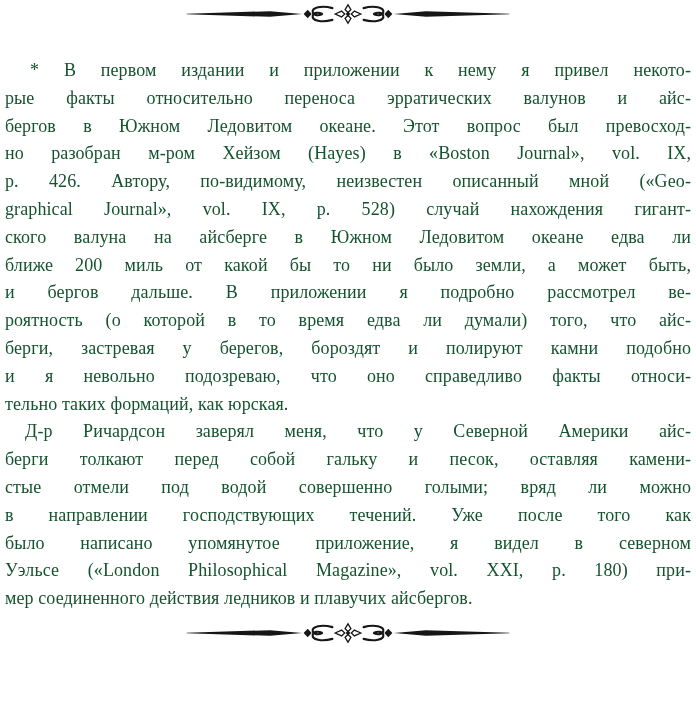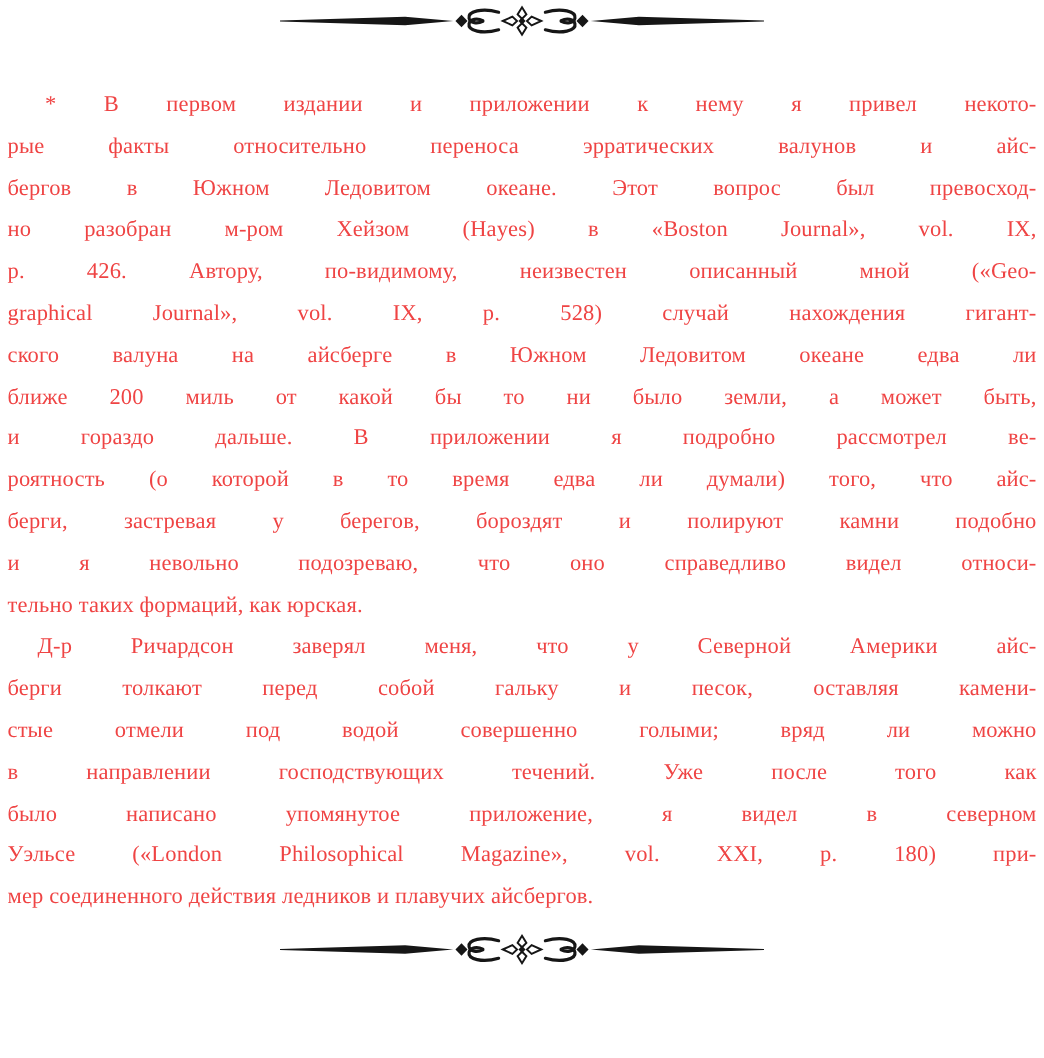--- a/index.html
+++ b/index.html
@@ -17,23 +17,23 @@
   }
   .divider-row {
     display: flex;
     justify-content: center;
     width: 100%;
   }
   .divider-top { padding-top: 3px; }
   .divider-bottom { margin-top: 9px; }
   .textblock {
     margin: 32px 5px 0 5px;
-    font-size: 15px;
+    font-size: 18px;
     line-height: 27.8px;
-    color: #ef4444;
+    color: #14532d;
     letter-spacing: 0.1px;
   }
   .para { margin: 0; }
   .line {
     text-align: justify;
     text-align-last: justify;
     -moz-text-align-last: justify;
     white-space: normal;
   }
   .line.last-line {
@@ -84,24 +84,24 @@
   <div class="textblock">
     <div class="para">
       <div class="line first-p1">* В первом издании и приложении к нему я привел некото-</div>
       <div class="line">рые факты относительно переноса эрратических валунов и айс-</div>
       <div class="line">бергов в Южном Ледовитом океане. Этот вопрос был превосход-</div>
       <div class="line">но разобран м-ром Хейзом (Hayes) в «Boston Journal», vol. IX,</div>
       <div class="line">p. 426. Автору, по-видимому, неизвестен описанный мной («Geo-</div>
       <div class="line">graphical Journal», vol. IX, p. 528) случай нахождения гигант-</div>
       <div class="line">ского валуна на айсберге в Южном Ледовитом океане едва ли</div>
       <div class="line">ближе 200 миль от какой бы то ни было земли, а может быть,</div>
-      <div class="line">и гораздо дальше. В приложении я подробно рассмотрел ве-</div>
+      <div class="line">и бергов дальше. В приложении я подробно рассмотрел ве-</div>
       <div class="line">роятность (о которой в то время едва ли думали) того, что айс-</div>
       <div class="line">берги, застревая у берегов, бороздят и полируют камни подобно</div>
-      <div class="line">и я невольно подозреваю, что оно справедливо видел относи-</div>
+      <div class="line">и я невольно подозреваю, что оно справедливо факты относи-</div>
       <div class="line last-line">тельно таких формаций, как юрская.</div>
     </div>
     <div class="para">
       <div class="line first-p2">Д-р Ричардсон заверял меня, что у Северной Америки айс-</div>
       <div class="line">берги толкают перед собой гальку и песок, оставляя камени-</div>
       <div class="line">стые отмели под водой совершенно голыми; вряд ли можно</div>
       <div class="line">в направлении господствующих течений. Уже после того как</div>
       <div class="line">было написано упомянутое приложение, я видел в северном</div>
       <div class="line">Уэльсе («London Philosophical Magazine», vol. XXI, p. 180) при-</div>
       <div class="line last-line">мер соединенного действия ледников и плавучих айсбергов.</div>

